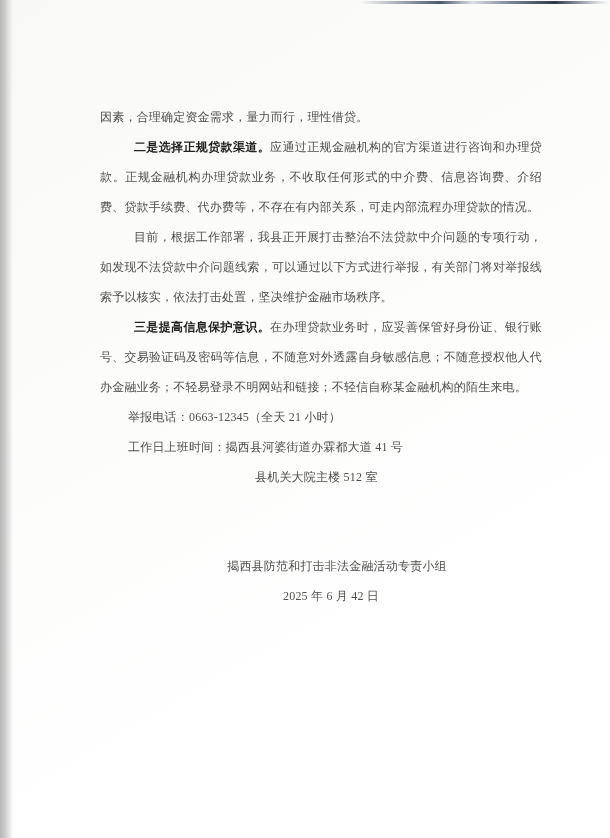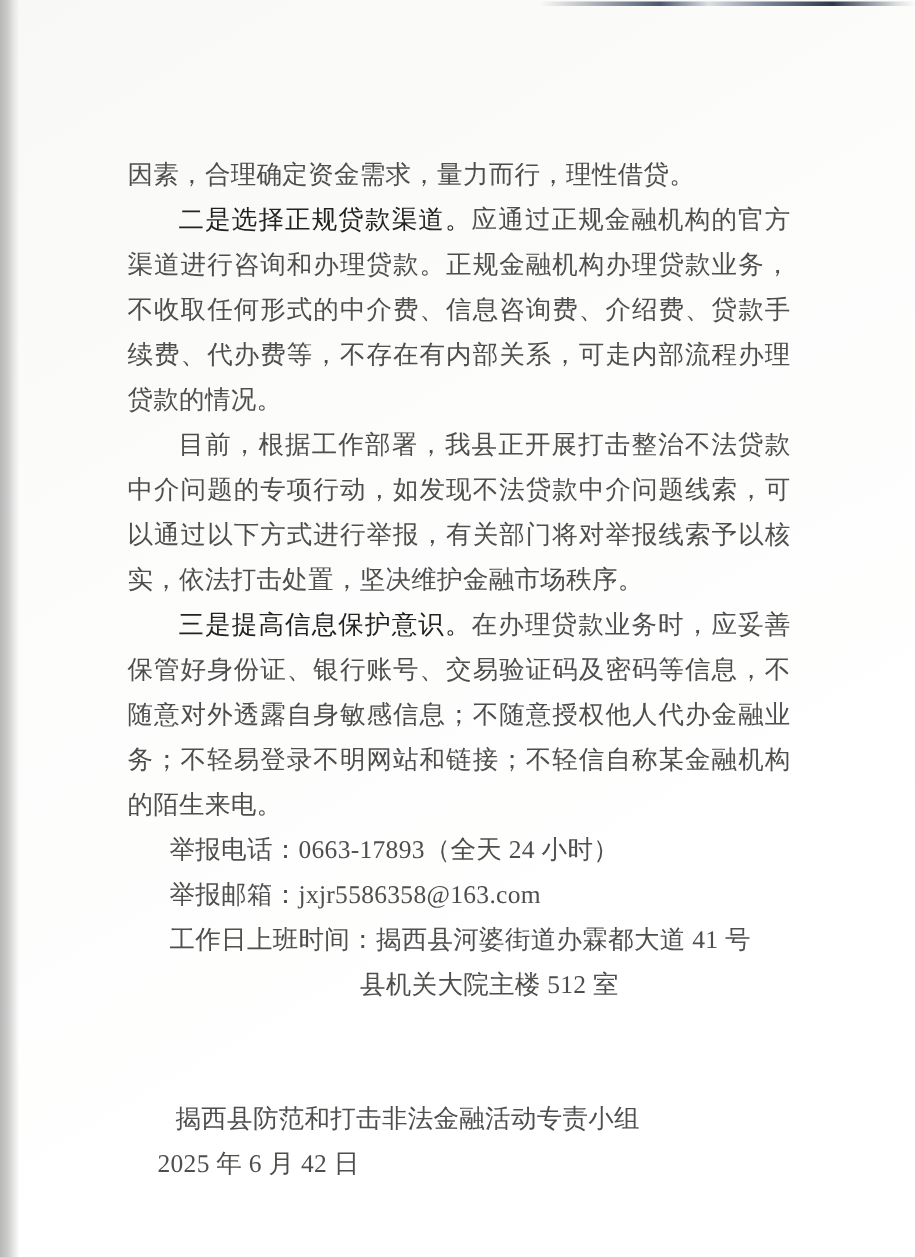--- a/index.html
+++ b/index.html
@@ -26,39 +26,39 @@
       rgba(110,120,135,0.45) 12%,
       rgba(45,60,85,0.85) 32%,
       rgba(150,160,175,0.30) 45%,
       rgba(70,85,110,0.70) 60%,
       rgba(25,35,55,0.90) 78%,
       rgba(120,130,145,0.25) 95%,
       rgba(130,140,150,0) 100%);
   }
   
   .content {
-    position: absolute; left: 85px; top: 102px; width: 442px;
-    font-size: 17px; line-height: 30px;
+    position: absolute; left: 100px; top: 102px; width: 442px;
+    font-size: 12px; line-height: 30px;
     color: #4e4e4c;
     letter-spacing: 0.2px;
   }
   .para { margin: 0; text-align: justify; }
   .para.indent { text-indent: 34px; }
   .lead-bold {
-    font-weight: 400;
+    font-weight: 700;
     color: #222220;
     font-family: "Liberation Sans", "DejaVu Sans", sans-serif;
     margin-top: 20px;
   }
   .contact { margin: 0; }
   .contact .line { white-space: nowrap; }
   .pad-label  { padding-left: 28px; }
   .pad-phone2 { padding-left: 107px; }
   .pad-addr2  { padding-left: 155px; }
-  .signature { margin-top: 59px; text-align: left; }
+  .signature { margin-top: 59px; text-align: center; }
   .signature .org  { padding-left: 32px; }
   .signature .date { padding-left: 20px; }
 </style>
 </head>
 <body>
 
 <div class="page">
   <div class="edge-left"></div>
   <div class="edge-top"></div>
 
@@ -75,24 +75,21 @@
     <p class="para indent">
       <span>目前，根据工作部署，我县正开展打击整治不法贷款中介问题的专项行动，如发现不法贷款中介问题线索，可以通过以下方式进行举报，有关部门将对举报线索予以核实，依法打击处置，坚决维护金融市场秩序。</span>
     </p>
 
     <p class="para indent">
       <span class="lead-bold">三是提高信息保护意识。</span><span>在办理贷款业务时，应妥善保管好身份证、银行账号、交易验证码及密码等信息，不随意对外透露自身敏感信息；不随意授权他人代办金融业务；不轻易登录不明网站和链接；不轻信自称某金融机构的陌生来电。</span>
     </p>
 
     <div class="contact">
       <div class="line pad-label">
-        <span>举报电话：</span><span>0663-17893（全天 24 小时）</span>
-      </div>
-      <div class="line pad-label">
-        <span>举报邮箱：</span><span>jxjr5586358@163.com</span>
+        <span>举报电话：</span><span>0663-12345（全天 21 小时）</span>
       </div>
       <div class="line pad-label">
         <span>工作日上班时间：</span><span>揭西县河婆街道办霖都大道 41 号</span>
       </div>
       <div class="line pad-addr2">
         <span>县机关大院主楼 512 室</span>
       </div>
     </div>
 
     <div class="signature">

